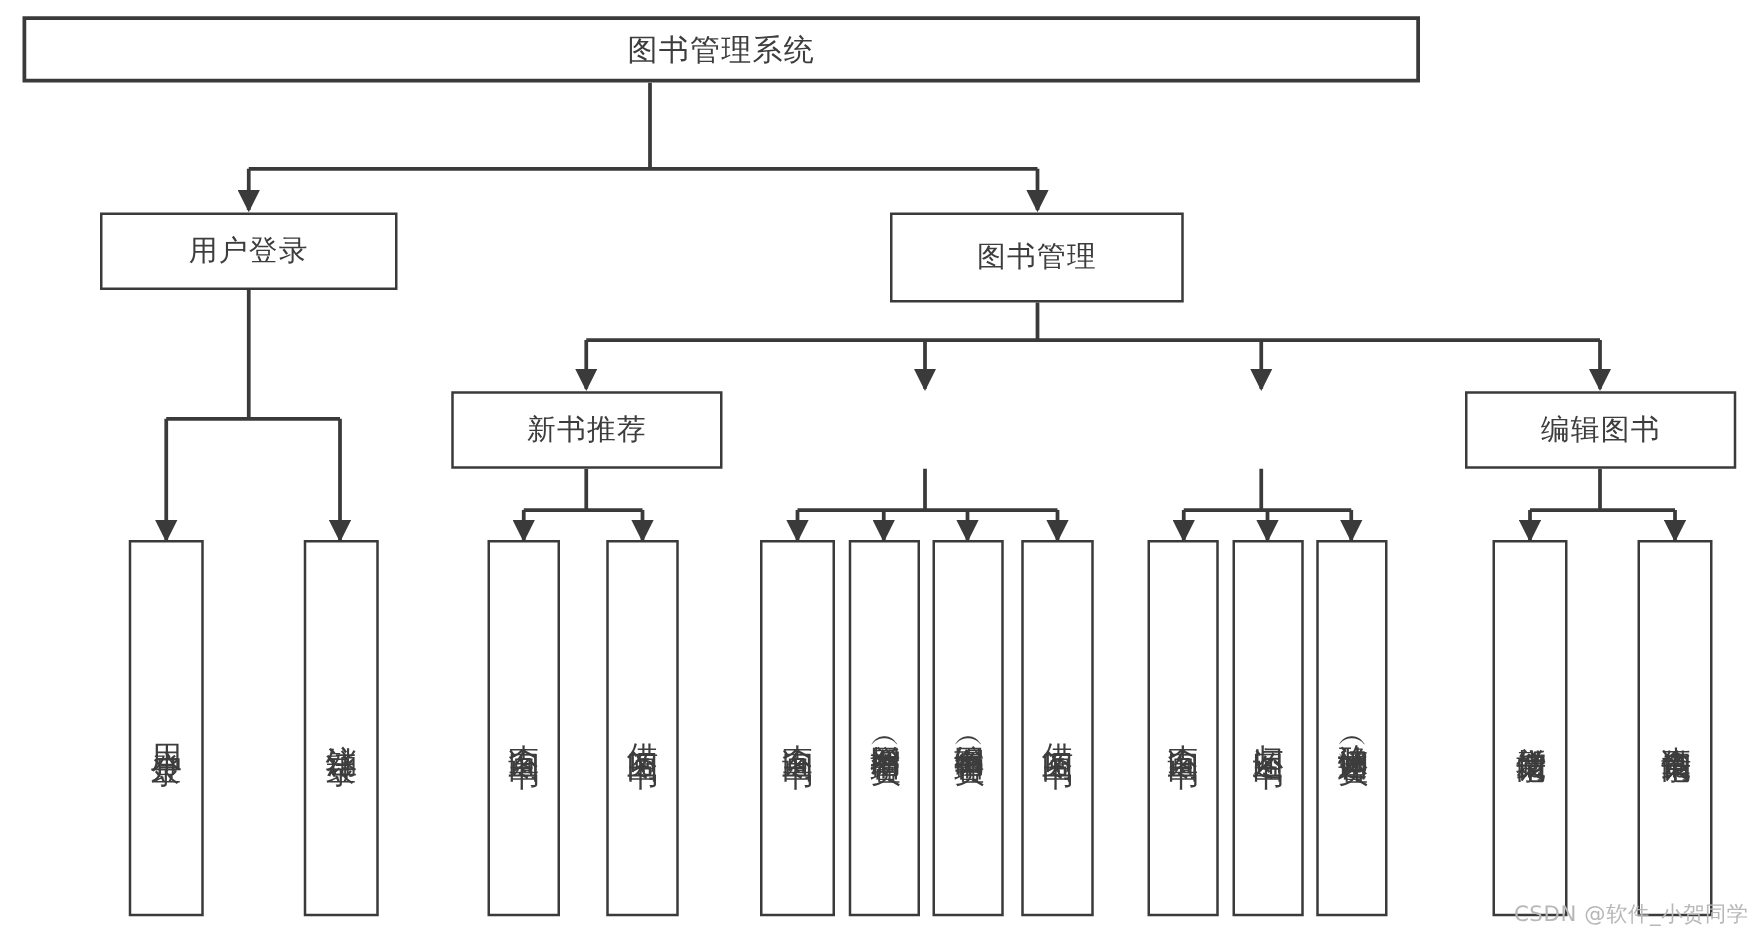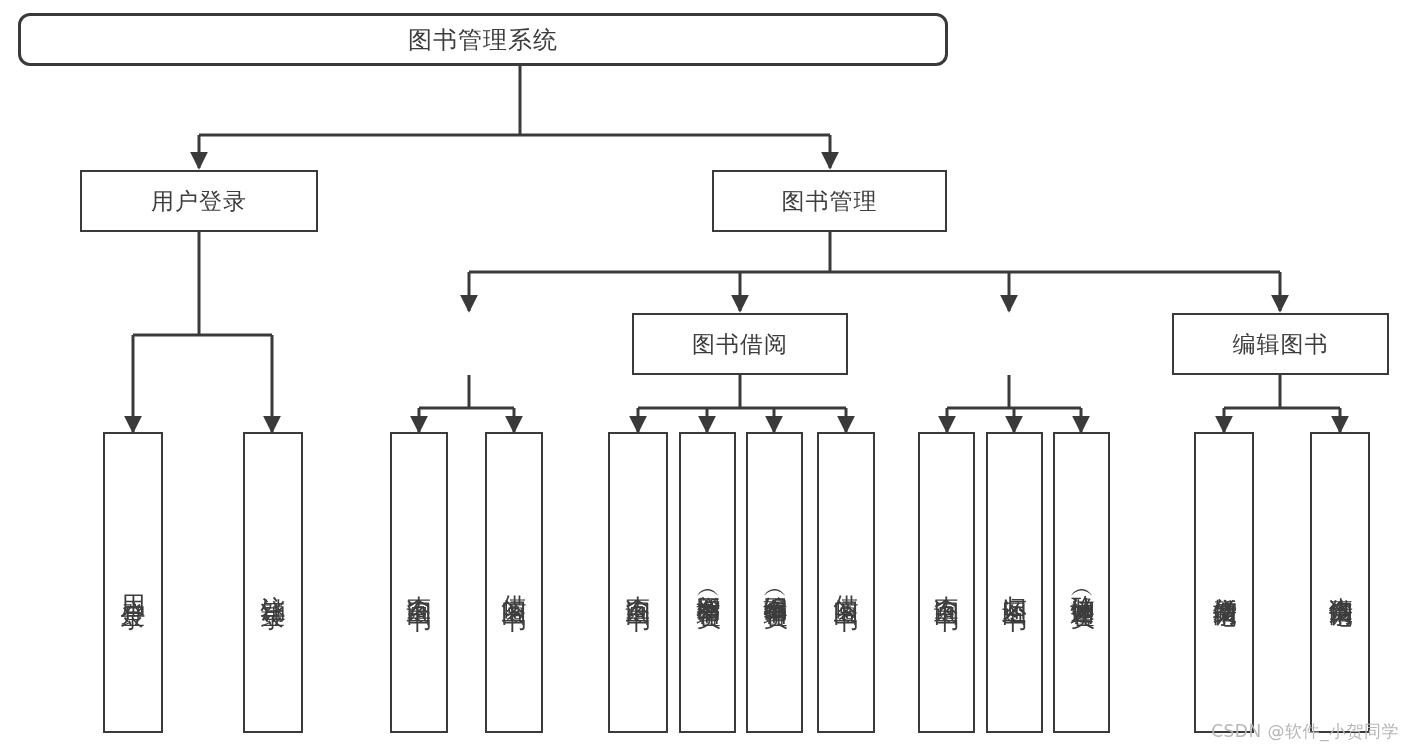--- a/index.html
+++ b/index.html
@@ -128,36 +128,36 @@
       <path d="M 1014 408 L 1014 432" marker-end="url(#arrow)"></path>
       <path d="M 1081 408 L 1081 432" marker-end="url(#arrow)"></path>
 
       <path d="M 1280 375 L 1280 408"></path>
       <path d="M 1224 408 L 1340 408"></path>
       <path d="M 1224 408 L 1224 432" marker-end="url(#arrow)"></path>
       <path d="M 1340 408 L 1340 432" marker-end="url(#arrow)"></path>
     </g>
   </svg>
 
-  <div class="node root" style="left:18px; top:13px; width:930px; height:53px;border-radius:12px;">
+  <div class="node root" style="left:18px; top:13px; width:1118px; height:53px;">
     <span class="label-h">图书管理系统</span>
   </div>
 
   <div class="node" style="left:80px; top:170px; width:238px; height:62px;">
     <span class="label-h">用户登录</span>
   </div>
 
-  <div class="node" style="left:712px; top:170px; width:235px; height:62px;">
+  <div class="node" style="left:712px; top:170px; width:235px; height:72px;">
     <span class="label-h">图书管理</span>
   </div>
 
-
-  <div class="node" style="left:632px; top:313px; width:216px; height:62px;">
-    <span class="label-h">图书借阅</span>
-  </div>
+  <div class="node" style="left:361px; top:313px; width:217px; height:62px;">
+    <span class="label-h">新书推荐</span>
+  </div>
+
 
 
   <div class="node" style="left:1172px; top:313px; width:217px; height:62px;">
     <span class="label-h">编辑图书</span>
   </div>
 
   <div class="node leaf" style="left:103px; top:432px; width:60px; height:301px;">
     <span class="label-v">用户登录</span>
   </div>
 

